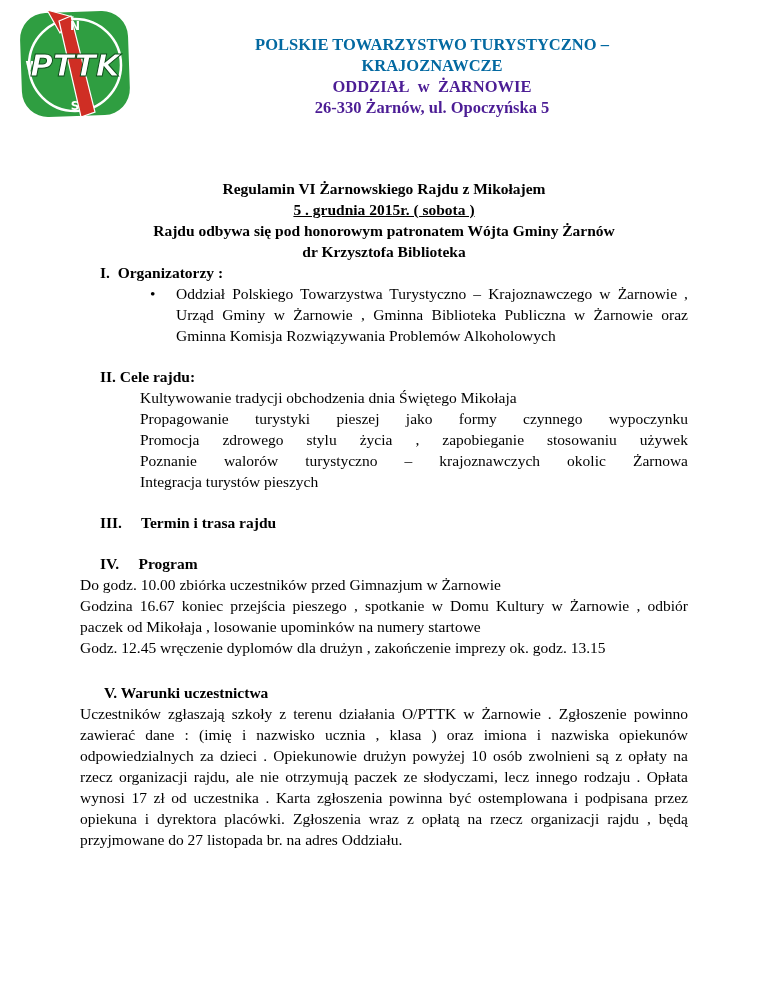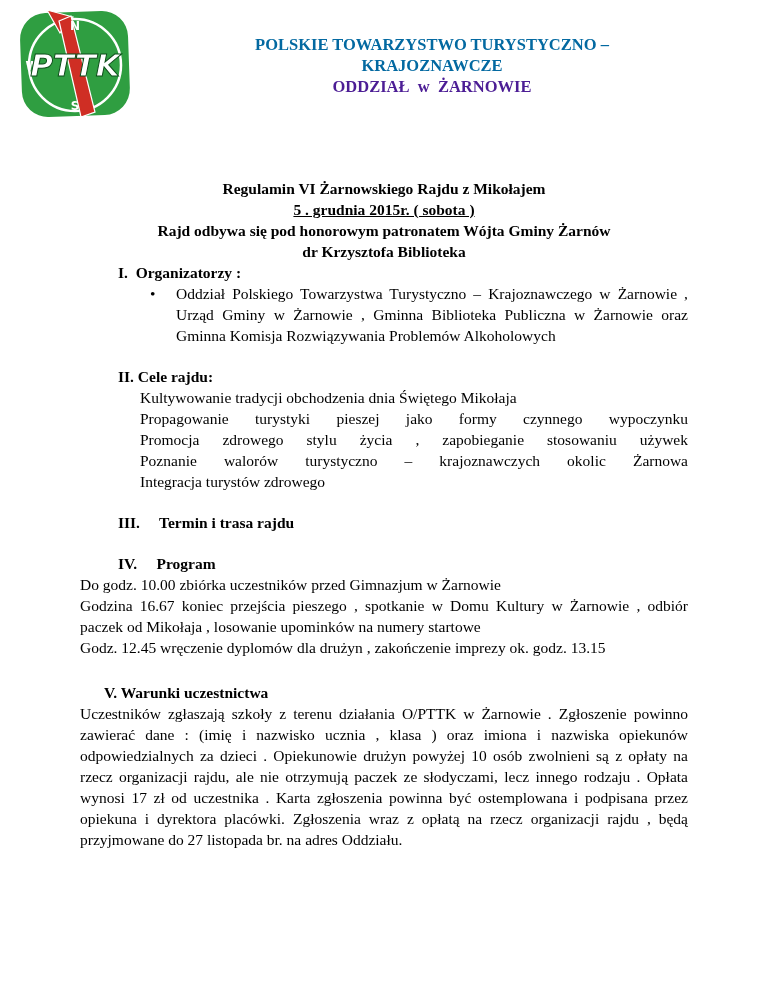--- a/index.html
+++ b/index.html
@@ -31,21 +31,21 @@
   .compass { font-family: "DejaVu Sans", sans-serif; font-size: 12px; font-weight: 700; fill: #ffffff; }
   .logo-letters {
     font-family: "DejaVu Sans", sans-serif;
     font-size: 31px; font-weight: 700; font-style: italic;
     fill: #ffffff; stroke: #0b4d18; stroke-width: 1px;
   }
   
   .content { margin: 0 80px; font-size: 15.5px; line-height: 21px; }
   .title-block { text-align: center; font-weight: 700; margin-top: 56px; }
   .title-block .underline { text-decoration: underline; }
-  .heading { font-weight: 700; margin-left: 38px; white-space: pre-wrap; }
+  .heading { font-weight: 700; margin-left: 20px; white-space: pre-wrap; }
   .indent-sm { margin-left: 24px; }
   .mt  { margin-top: 20px; }
   .mt2 { margin-top: 24px; }
   .bullet-row { display: flex; margin-left: 70px; }
   .bullet { width: 26px; flex: 0 0 auto; }
   .bullet-text { flex: 1; text-align: justify; }
   .cele-list { margin-left: 60px; }
   .cele-list div:nth-child(2),
   .cele-list div:nth-child(3),
   .cele-list div:nth-child(4) { text-align: justify; text-align-last: justify; }
@@ -68,45 +68,46 @@
         <text x="60" y="22" text-anchor="middle" class="compass">N</text>
         <text x="17" y="62" text-anchor="middle" class="compass">W</text>
         <text x="60" y="102" text-anchor="middle" class="compass">S</text>
         <text x="60" y="68" text-anchor="middle" class="logo-letters">PTTK</text>
       </svg>
     </div>
     <div class="letterhead-text">
       <div class="red">POLSKIE TOWARZYSTWO TURYSTYCZNO –</div>
       <div class="red">KRAJOZNAWCZE</div>
       <div class="green">ODDZIAŁ  w  ŻARNOWIE</div>
+      <div class="green">26-330 Żarnów, ul. Opoczyńska 5</div>
     </div>
   </header>
 
   <main class="content">
 
     <div class="title-block">
       <div>Regulamin VI Żarnowskiego Rajdu z Mikołajem</div>
       <div class="underline">5 . grudnia 2015r. ( sobota )</div>
-      <div>Rajd odbywa się pod honorowym patronatem Wójta Gminy Żarnów</div>
+      <div>Rajdu odbywa się pod honorowym patronatem Wójta Gminy Żarnów</div>
       <div>dr Krzysztofa Biblioteka</div>
     </div>
 
     <div class="heading">I.  Organizatorzy :</div>
     <div class="bullet-row">
       <span class="bullet">•</span>
       <span class="bullet-text">Oddział Polskiego Towarzystwa Turystyczno – Krajoznawczego w Żarnowie , Urząd Gminy w Żarnowie , Gminna Biblioteka Publiczna w Żarnowie oraz Gminna Komisja Rozwiązywania Problemów  Alkoholowych</span>
     </div>
 
     <div class="heading mt">II. Cele rajdu:</div>
     <div class="cele-list">
       <div>Kultywowanie tradycji obchodzenia dnia Świętego Mikołaja</div>
       <div>Propagowanie turystyki pieszej jako formy czynnego wypoczynku</div>
       <div>Promocja zdrowego stylu życia , zapobieganie stosowaniu używek</div>
       <div>Poznanie walorów turystyczno – krajoznawczych okolic Żarnowa</div>
-      <div>Integracja turystów zdrowego</div>
+      <div>Integracja turystów pieszych</div>
     </div>
 
     <div class="heading mt">III.     Termin i trasa rajdu</div>
 
     <div class="heading mt">IV.     Program</div>
     <p class="para">Do godz. 10.00  zbiórka uczestników przed Gimnazjum w Żarnowie</p>
     <p class="para">Godzina 16.67 koniec przejścia pieszego , spotkanie w Domu Kultury w Żarnowie , odbiór paczek od Mikołaja , losowanie upominków na numery startowe</p>
     <p class="para">Godz. 12.45 wręczenie dyplomów dla drużyn , zakończenie imprezy ok. godz. 13.15</p>
 
     <div class="heading indent-sm mt2">V. Warunki uczestnictwa</div>

